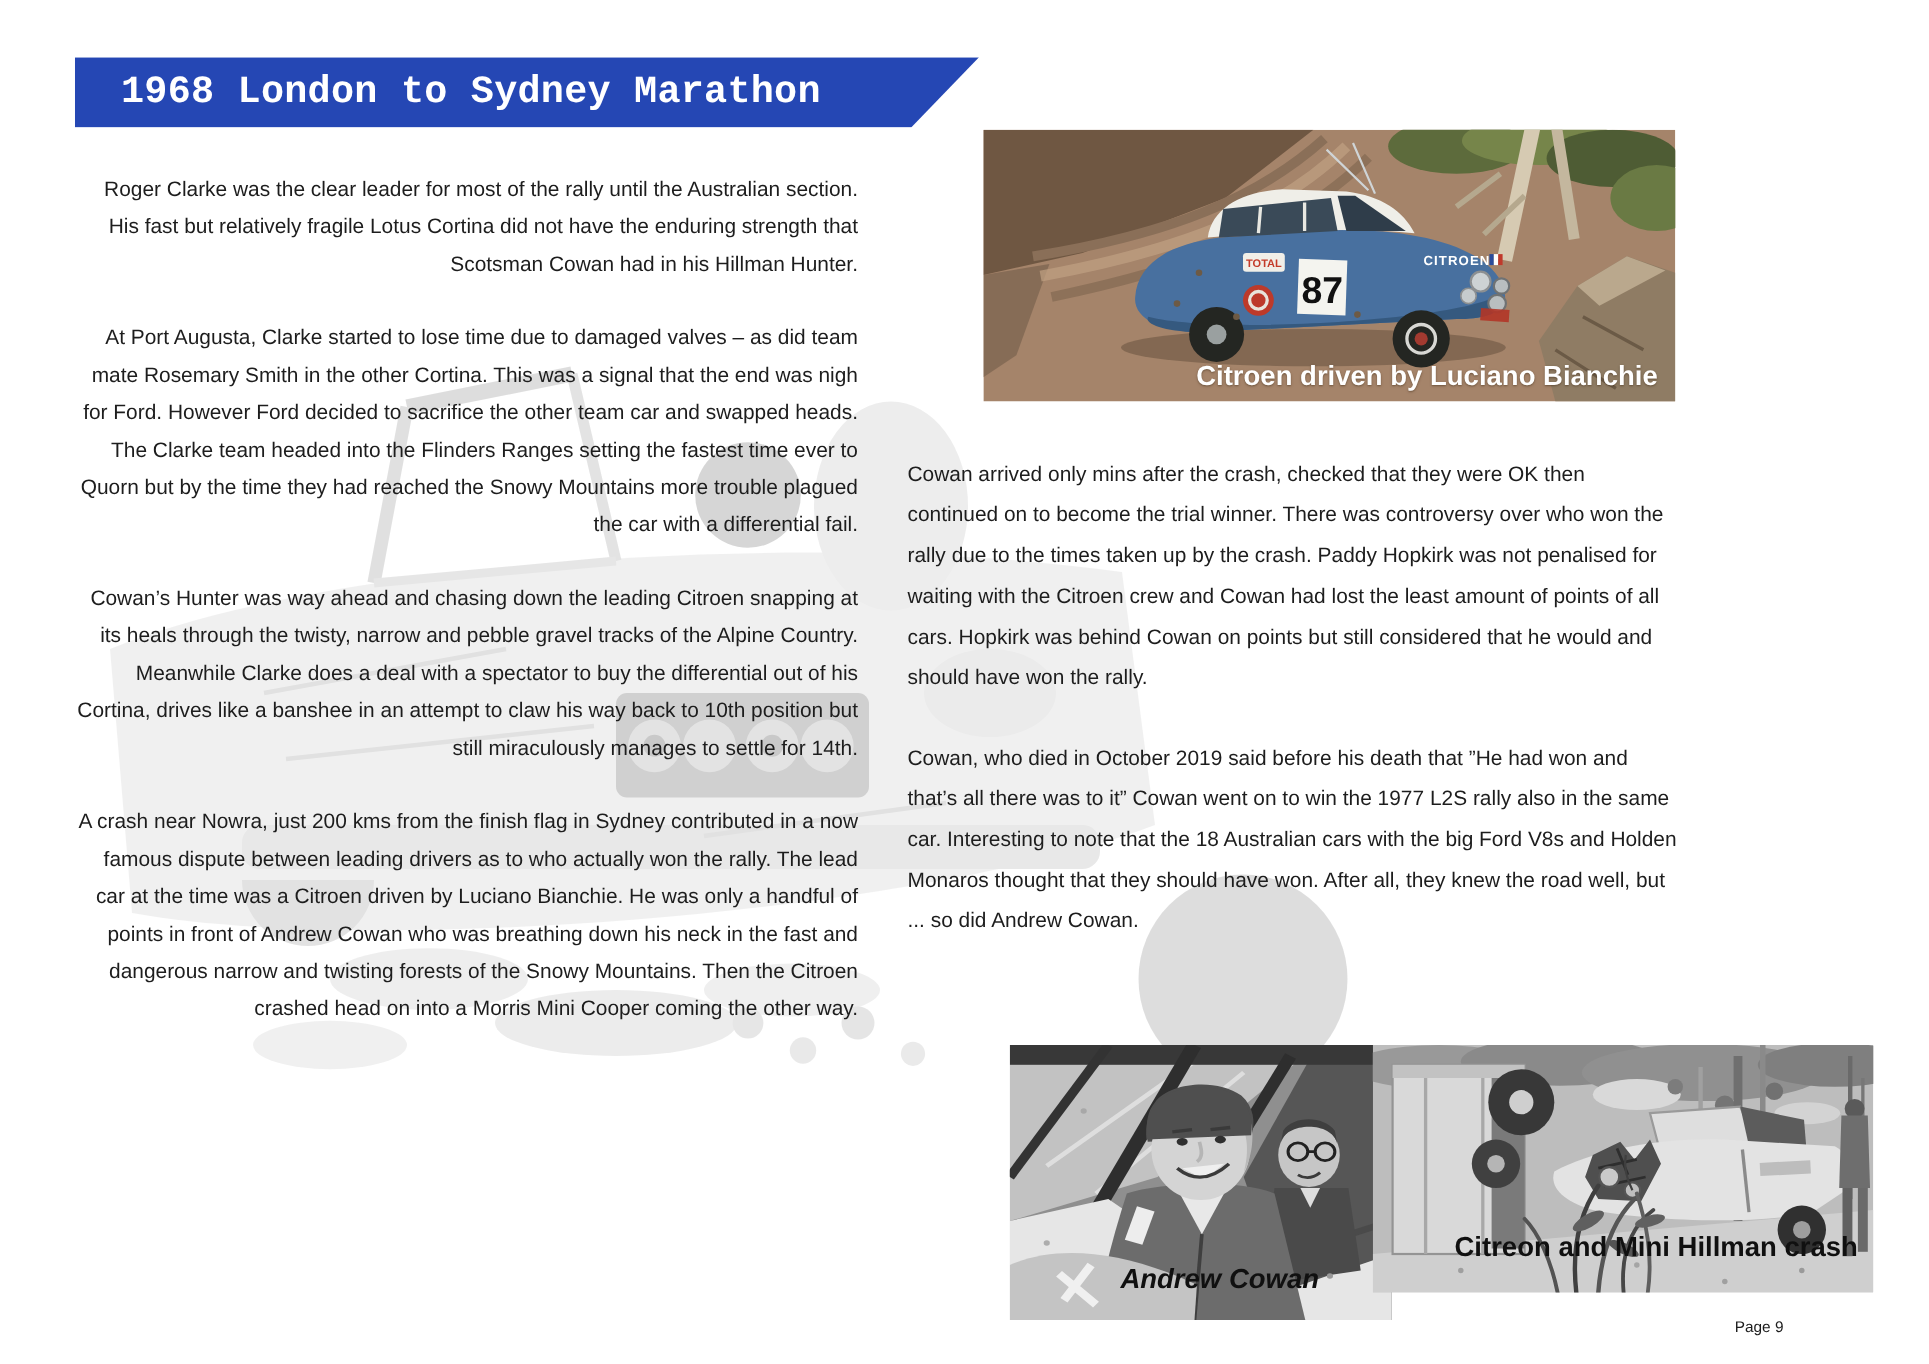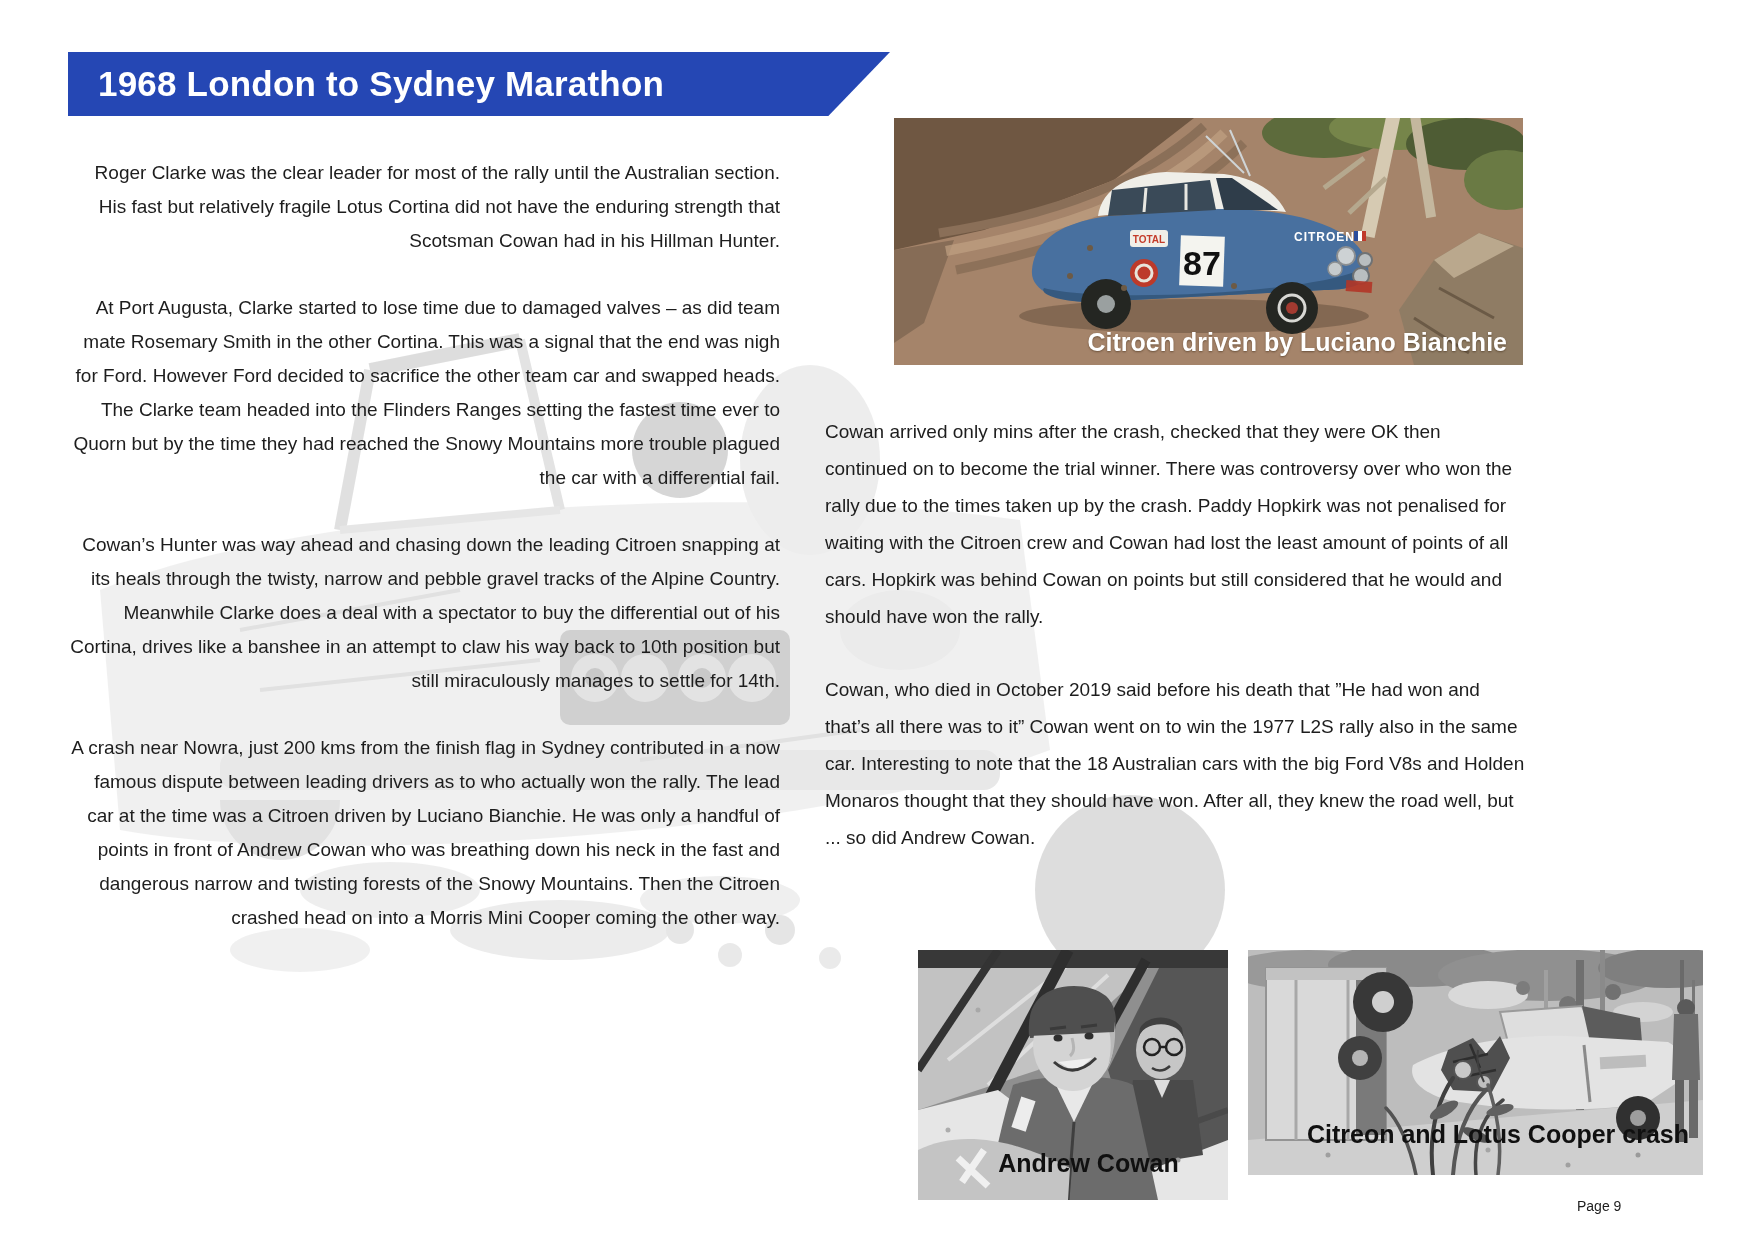--- a/index.html
+++ b/index.html
@@ -4,34 +4,34 @@
 <style>
   html,body{margin:0;padding:0;background:#ffffff;}
   .page{position:relative;width:1754px;height:1240px;background:#ffffff;overflow:hidden;
         font-family:"Liberation Sans","DejaVu Sans",sans-serif;color:#1d1d1d;}
   .abs{position:absolute;}
 
   
   .banner{left:68px;top:52px;width:822px;height:64px;background:#2547b4;
           clip-path:polygon(0 0,100% 0,92.5% 100%,0 100%);
           display:flex;align-items:center;}
-  .banner h1{margin:0;padding-left:30px;font-size:35px;font-weight:bold;color:#ffffff;
-             letter-spacing:0.2px;white-space:nowrap;}
+  .banner h1{margin:12px;padding-left:30px;font-size:35px;font-weight:bold;color:#ffffff;
+             letter-spacing:0.2px;white-space:nowrap;font-family:Liberation Mono, monospace;}
 
   
   .col{position:absolute;font-size:19px;}
   .col-left{left:66px;top:156px;width:714px;line-height:34px;}
   .col-left p{margin:0 0 33px 0;text-align:right;}
   .col-right{left:825px;top:413px;width:700px;line-height:37px;}
   .col-right p{margin:0 0 36px 0;}
 
   figure{position:absolute;margin:0;padding:0;}
   figure svg{display:block;width:100%;height:100%;}
   .photo-citroen{left:894px;top:118px;width:629px;height:247px;}
-  .photo-cowan{left:918px;top:950px;width:310px;height:250px;}
+  .photo-cowan{left:918px;top:950px;width:347px;height:250px;font-style:italic;}
   .photo-crash{left:1248px;top:950px;width:455px;height:225px;}
 
   .caption{position:absolute;font-weight:bold;font-size:25px;white-space:nowrap;}
   .cap-citroen{color:#ffffff;right:16px;bottom:8px;text-shadow:0 1px 2px rgba(60,40,20,.55);}
   .cap-cowan{color:#101010;left:55%;transform:translateX(-50%);bottom:22px;}
   .cap-crash{color:#101010;right:14px;bottom:26px;}
 
   .pagenum{left:1577px;top:1198px;font-size:14px;color:#1d1d1d;}
 
   .watermark{left:40px;top:330px;width:1200px;height:680px;opacity:.5;pointer-events:none;}
@@ -250,18 +250,18 @@
         <path d="M185,225 C180,180 190,150 205,128" stroke="#3f3f3f" stroke-width="4"></path>
         <path d="M205,225 C208,185 220,158 238,140" stroke="#565656" stroke-width="4"></path>
         <path d="M228,225 C225,190 235,165 255,150" stroke="#474747" stroke-width="3.5"></path>
         <path d="M250,225 C255,190 248,160 240,135" stroke="#5f5f5f" stroke-width="3.5"></path>
         <path d="M168,225 C162,195 150,170 138,158" stroke="#525252" stroke-width="3.5"></path>
         <ellipse cx="196" cy="160" rx="16" ry="6" fill="#5f5f5f" transform="rotate(-30 196 160)" stroke="none"></ellipse>
         <ellipse cx="228" cy="185" rx="15" ry="5" fill="#545454" transform="rotate(25 228 185)" stroke="none"></ellipse>
         <ellipse cx="252" cy="160" rx="14" ry="5" fill="#606060" transform="rotate(-15 252 160)" stroke="none"></ellipse>
       </g>
     </svg>
-    <figcaption class="caption cap-crash">Citreon and Lotus Cooper crash</figcaption>
+    <figcaption class="caption cap-crash">Citreon and Mini Hillman crash</figcaption>
   </figure>
 
   <div class="abs pagenum">Page 9</div>
 
 </div>
 
 </body></html>

